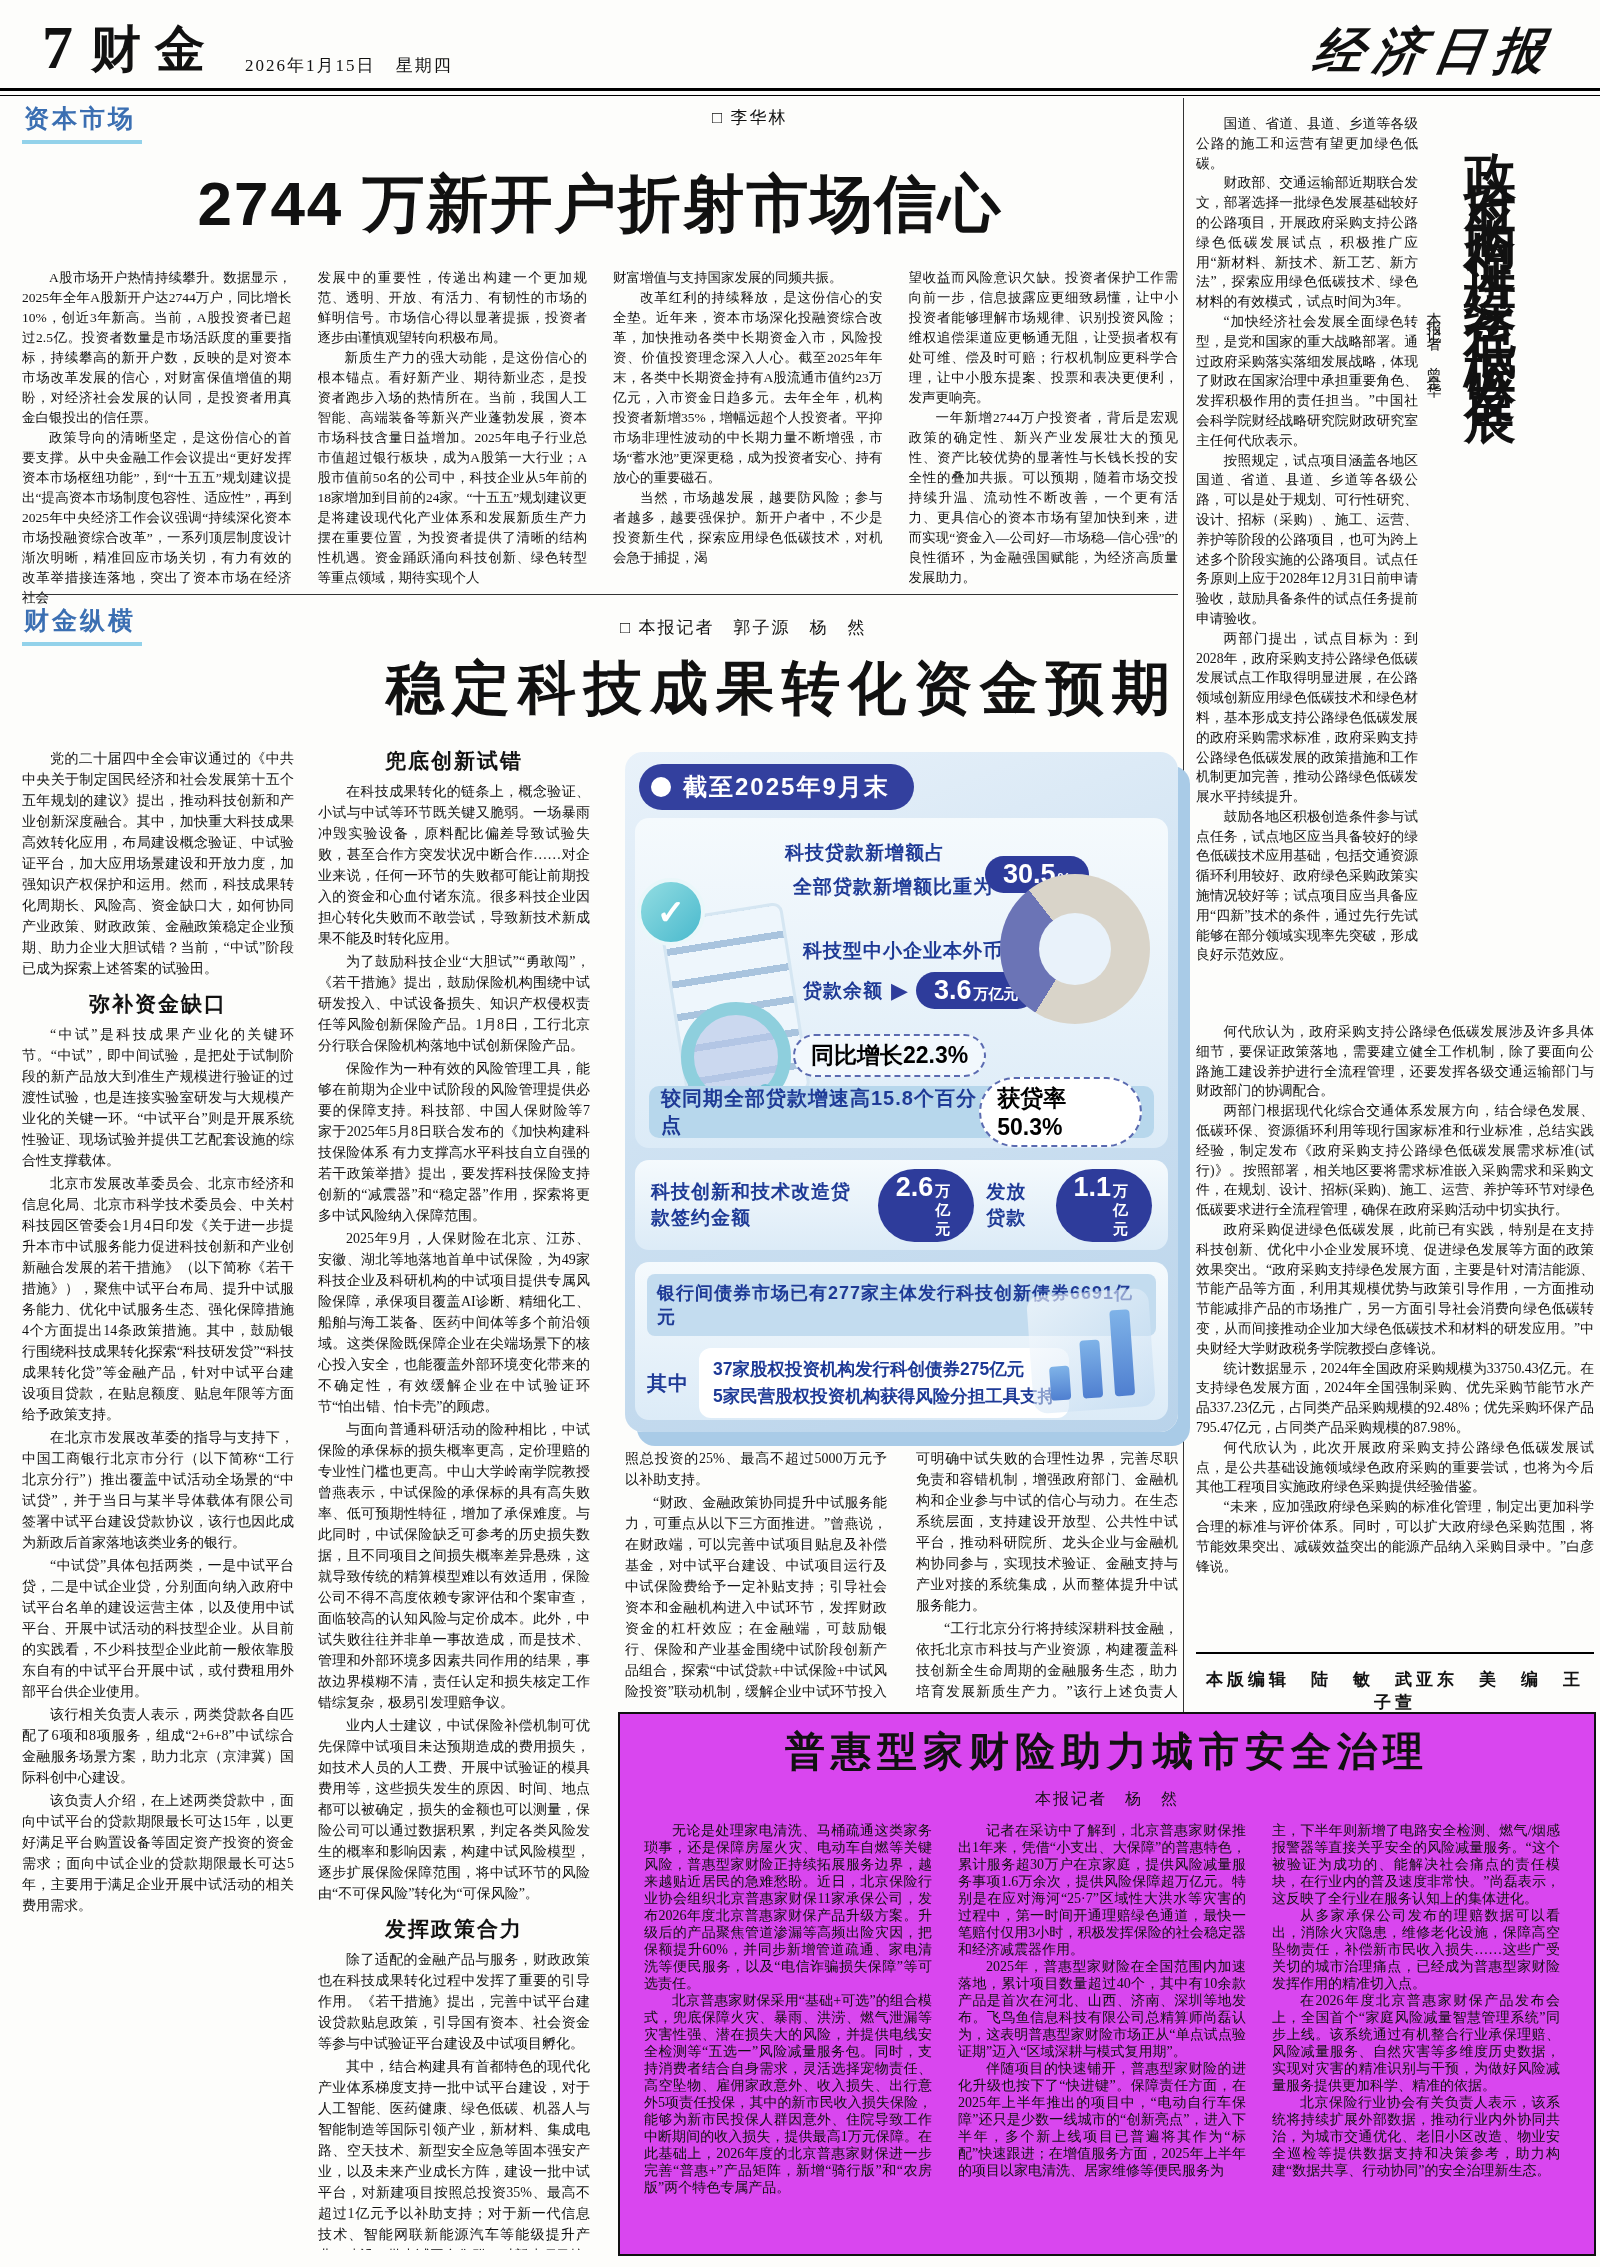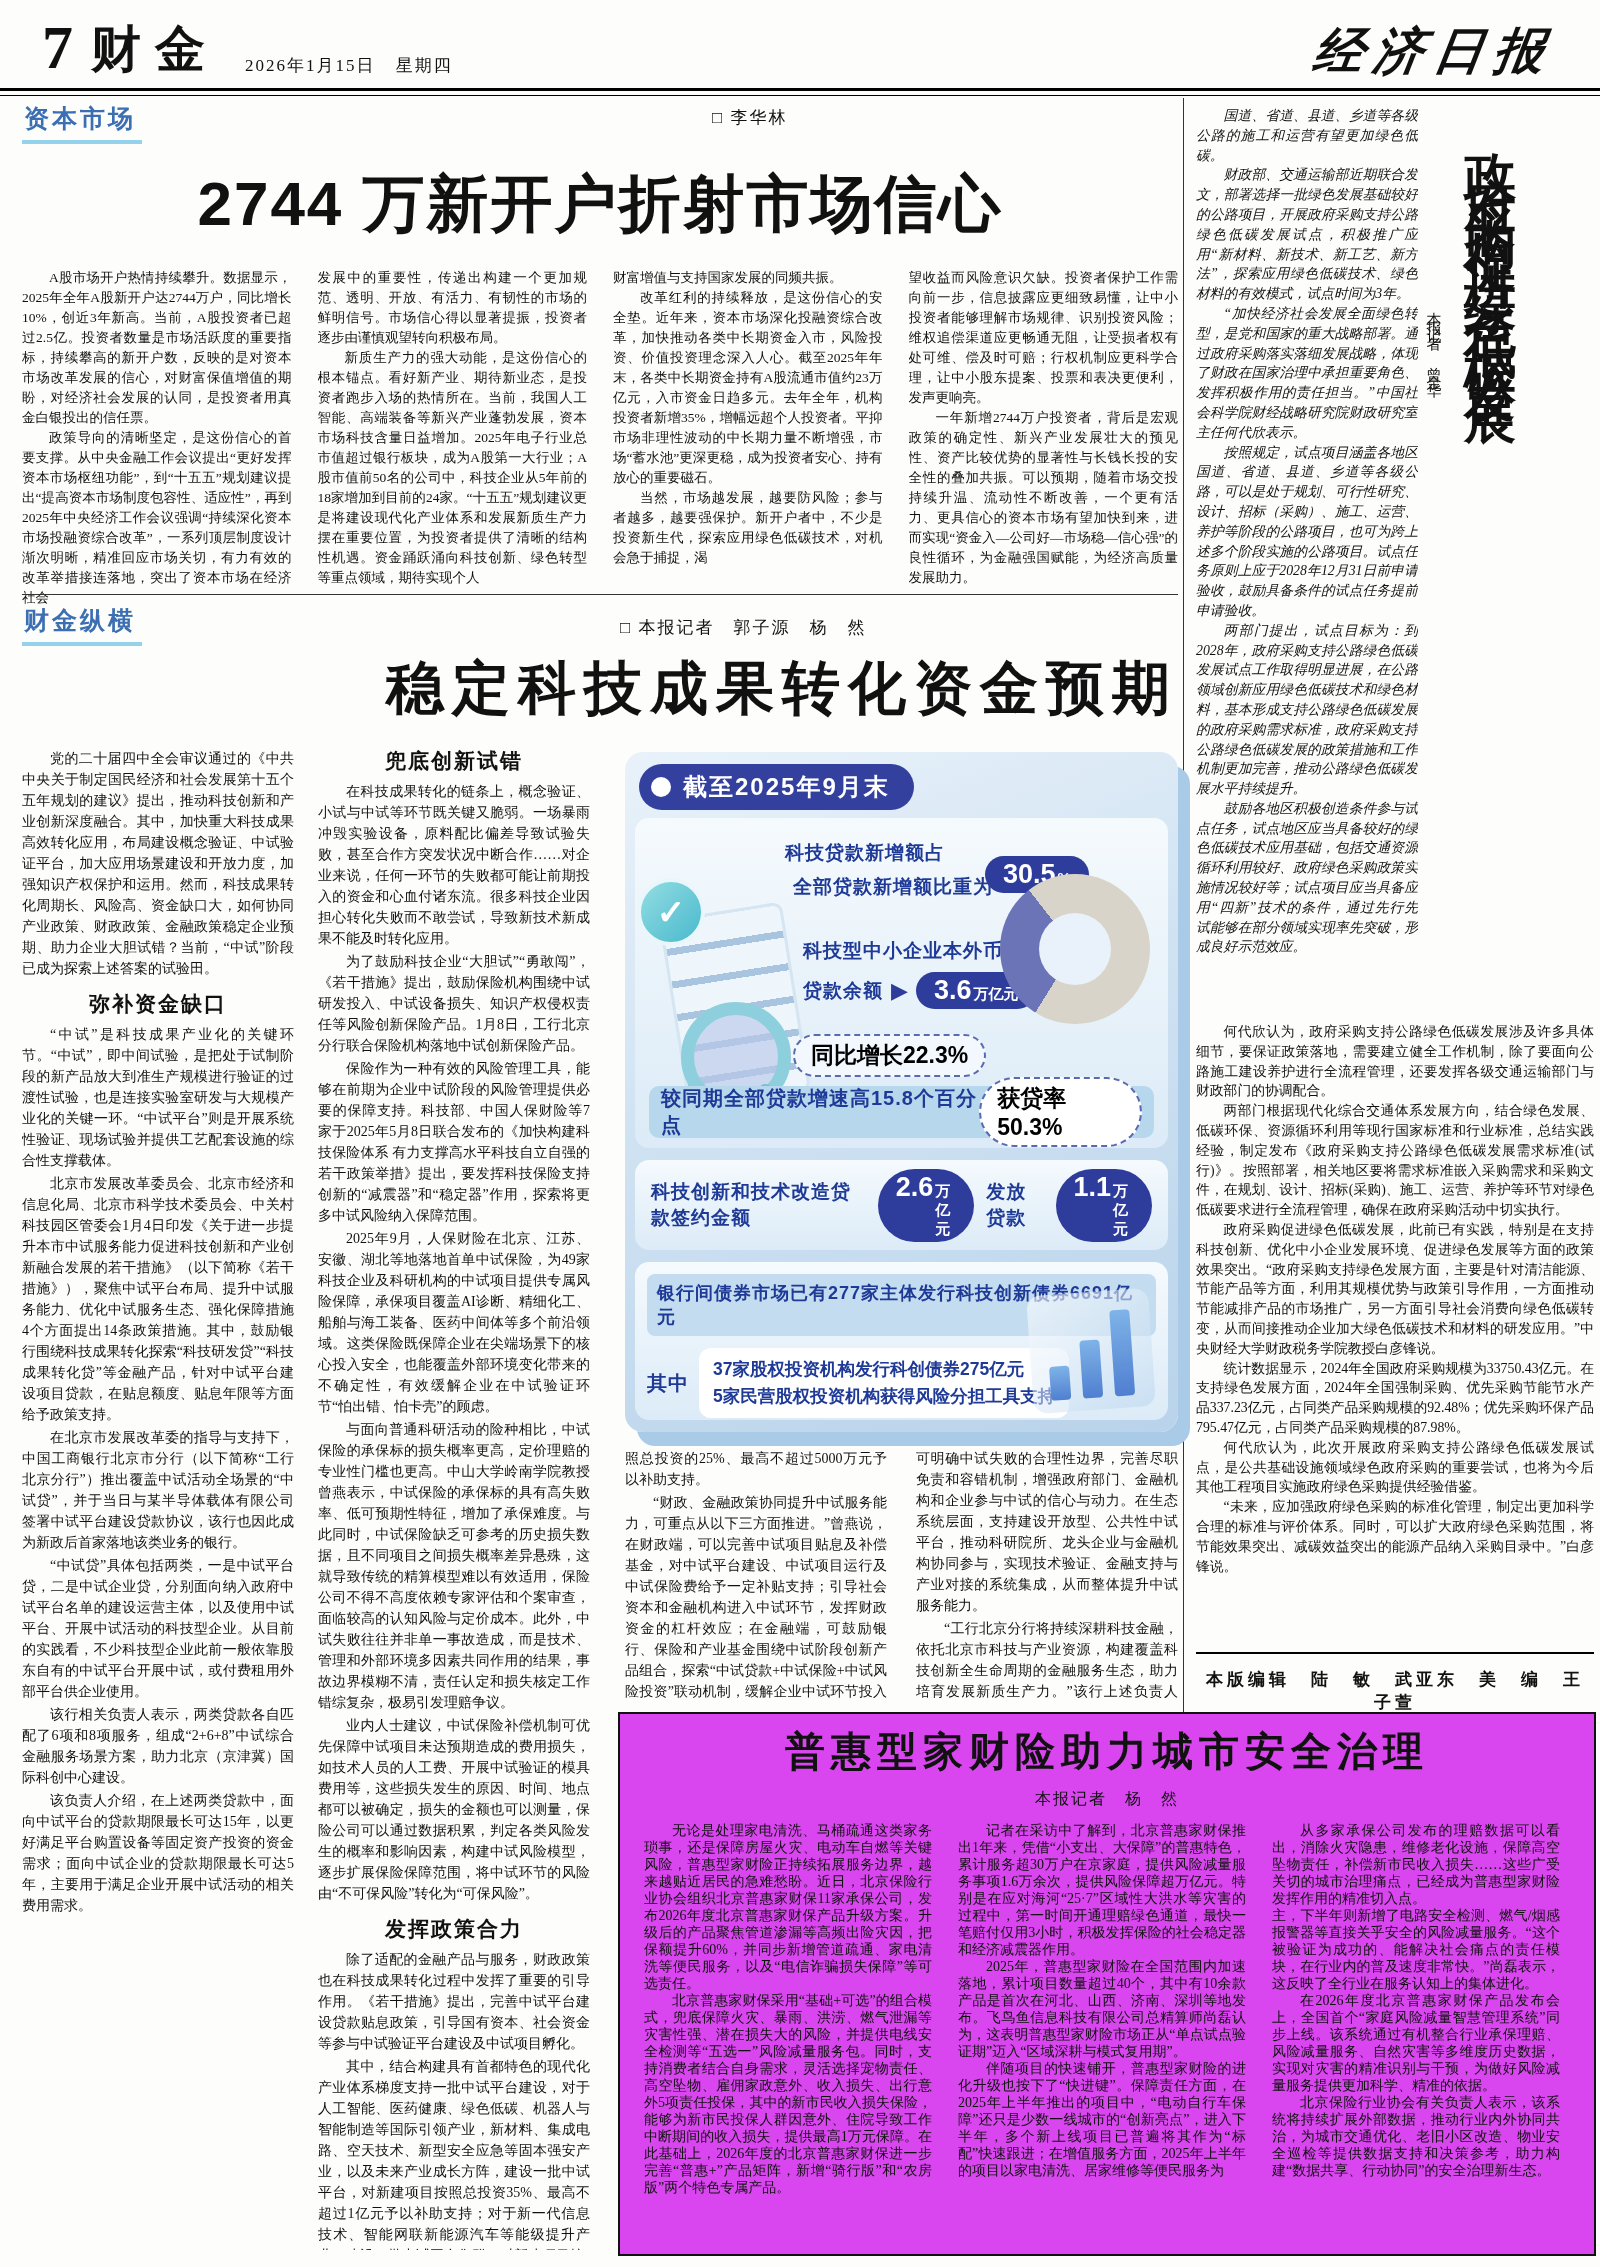--- a/index.html
+++ b/index.html
@@ -232,21 +232,21 @@
       <p class="p" style="text-indent:0;">照总投资的25%、最高不超过5000万元予以补助支持。</p>
       <p class="p">“财政、金融政策协同提升中试服务能力，可重点从以下三方面推进。”曾燕说，在财政端，可以完善中试项目贴息及补偿基金，对中试平台建设、中试项目运行及中试保险费给予一定补贴支持；引导社会资本和金融机构进入中试环节，发挥财政资金的杠杆效应；在金融端，可鼓励银行、保险和产业基金围绕中试阶段创新产品组合，探索“中试贷款+中试保险+中试风险投资”联动机制，缓解企业中试环节投入大、现金流压力高的问题。</p>
 
     </div>
     <div class="a2col col" style="width:262px;height:250px;">
       <p class="p" style="text-indent:0;">可明确中试失败的合理性边界，完善尽职免责和容错机制，增强政府部门、金融机构和企业参与中试的信心与动力。在生态系统层面，支持建设开放型、公共性中试平台，推动科研院所、龙头企业与金融机构协同参与，实现技术验证、金融支持与产业对接的系统集成，从而整体提升中试服务能力。</p>
       <p class="p">“工行北京分行将持续深耕科技金融，依托北京市科技与产业资源，构建覆盖科技创新全生命周期的金融服务生态，助力培育发展新质生产力。”该行上述负责人说，“十四五”时期，该行科技企业客户总数突破1.5万户，科技贷款总量达1600亿元。</p>
     </div>
   </div>
 
-  <div class="abs sb col" style="left:1196px;top:106px;width:222px;height:904px;font-style:italic;">
+  <div class="abs sb col" style="left:1196px;top:114px;width:222px;height:904px;">
     <p class="p">国道、省道、县道、乡道等各级公路的施工和运营有望更加绿色低碳。</p>
     <p class="p">财政部、交通运输部近期联合发文，部署选择一批绿色发展基础较好的公路项目，开展政府采购支持公路绿色低碳发展试点，积极推广应用“新材料、新技术、新工艺、新方法”，探索应用绿色低碳技术、绿色材料的有效模式，试点时间为3年。</p>
     <p class="p">“加快经济社会发展全面绿色转型，是党和国家的重大战略部署。通过政府采购落实落细发展战略，体现了财政在国家治理中承担重要角色、发挥积极作用的责任担当。”中国社会科学院财经战略研究院财政研究室主任何代欣表示。</p>
     <p class="p">按照规定，试点项目涵盖各地区国道、省道、县道、乡道等各级公路，可以是处于规划、可行性研究、设计、招标（采购）、施工、运营、养护等阶段的公路项目，也可为跨上述多个阶段实施的公路项目。试点任务原则上应于2028年12月31日前申请验收，鼓励具备条件的试点任务提前申请验收。</p>
     <p class="p">两部门提出，试点目标为：到2028年，政府采购支持公路绿色低碳发展试点工作取得明显进展，在公路领域创新应用绿色低碳技术和绿色材料，基本形成支持公路绿色低碳发展的政府采购需求标准，政府采购支持公路绿色低碳发展的政策措施和工作机制更加完善，推动公路绿色低碳发展水平持续提升。</p>
     <p class="p">鼓励各地区积极创造条件参与试点任务，试点地区应当具备较好的绿色低碳技术应用基础，包括交通资源循环利用较好、政府绿色采购政策实施情况较好等；试点项目应当具备应用“四新”技术的条件，通过先行先试能够在部分领域实现率先突破，形成良好示范效应。</p>
   </div>
   <div class="abs vby" style="left:1424px;top:300px;height:300px;">本报记者　曾金华</div>
   <div class="abs vtitle" style="left:1462px;top:112px;height:894px;">政府采购促进绿色低碳发展</div>
   <div class="abs sb col" style="left:1196px;top:1022px;width:398px;height:620px;">
@@ -266,21 +266,21 @@
       <div class="col">
         <p class="p">无论是处理家电清洗、马桶疏通这类家务琐事，还是保障房屋火灾、电动车自燃等关键风险，普惠型家财险正持续拓展服务边界，越来越贴近居民的急难愁盼。近日，北京保险行业协会组织北京普惠家财保11家承保公司，发布2026年度北京普惠家财保产品升级方案。升级后的产品聚焦管道渗漏等高频出险灾因，把保额提升60%，并同步新增管道疏通、家电清洗等便民服务，以及“电信诈骗损失保障”等可选责任。</p>
         <p class="p">北京普惠家财保采用“基础+可选”的组合模式，兜底保障火灾、暴雨、洪涝、燃气泄漏等灾害性强、潜在损失大的风险，并提供电线安全检测等“五选一”风险减量服务包。同时，支持消费者结合自身需求，灵活选择宠物责任、高空坠物、雇佣家政意外、收入损失、出行意外5项责任投保，其中的新市民收入损失保险，能够为新市民投保人群因意外、住院导致工作中断期间的收入损失，提供最高1万元保障。在此基础上，2026年度的北京普惠家财保进一步完善“普惠+”产品矩阵，新增“骑行版”和“农房版”两个特色专属产品。</p>
       </div>
       <div class="col">
         <p class="p">记者在采访中了解到，北京普惠家财保推出1年来，凭借“小支出、大保障”的普惠特色，累计服务超30万户在京家庭，提供风险减量服务事项1.6万余次，提供风险保障超万亿元。特别是在应对海河“25·7”区域性大洪水等灾害的过程中，第一时间开通理赔绿色通道，最快一笔赔付仅用3小时，积极发挥保险的社会稳定器和经济减震器作用。</p>
         <p class="p">2025年，普惠型家财险在全国范围内加速落地，累计项目数量超过40个，其中有10余款产品是首次在河北、山西、济南、深圳等地发布。飞鸟鱼信息科技有限公司总精算师尚磊认为，这表明普惠型家财险市场正从“单点试点验证期”迈入“区域深耕与模式复用期”。</p>
         <p class="p">伴随项目的快速铺开，普惠型家财险的进化升级也按下了“快进键”。保障责任方面，在2025年上半年推出的项目中，“电动自行车保障”还只是少数一线城市的“创新亮点”，进入下半年，多个新上线项目已普遍将其作为“标配”快速跟进；在增值服务方面，2025年上半年的项目以家电清洗、居家维修等便民服务为</p>
       </div>
       <div class="col">
+        <p class="p" style="text-indent:0;">主，下半年则新增了电路安全检测、燃气/烟感报警器等直接关乎安全的风险减量服务。“这个被验证为成功的、能解决社会痛点的责任模块，在行业内的普及速度非常快。”尚磊表示，这反映了全行业在服务认知上的集体进化。</p>
         <p class="p">从多家承保公司发布的理赔数据可以看出，消除火灾隐患，维修老化设施，保障高空坠物责任，补偿新市民收入损失……这些广受关切的城市治理痛点，已经成为普惠型家财险发挥作用的精准切入点。</p>
-        <p class="p" style="text-indent:0;">主，下半年则新增了电路安全检测、燃气/烟感报警器等直接关乎安全的风险减量服务。“这个被验证为成功的、能解决社会痛点的责任模块，在行业内的普及速度非常快。”尚磊表示，这反映了全行业在服务认知上的集体进化。</p>
         <p class="p">在2026年度北京普惠家财保产品发布会上，全国首个“家庭风险减量智慧管理系统”同步上线。该系统通过有机整合行业承保理赔、风险减量服务、自然灾害等多维度历史数据，实现对灾害的精准识别与干预，为做好风险减量服务提供更加科学、精准的依据。</p>
         <p class="p">北京保险行业协会有关负责人表示，该系统将持续扩展外部数据，推动行业内外协同共治，为城市交通优化、老旧小区改造、物业安全巡检等提供数据支持和决策参考，助力构建“数据共享、行动协同”的安全治理新生态。</p>
       </div>
     </div>
   </div>
 
 </div>
 
 </body></html>

